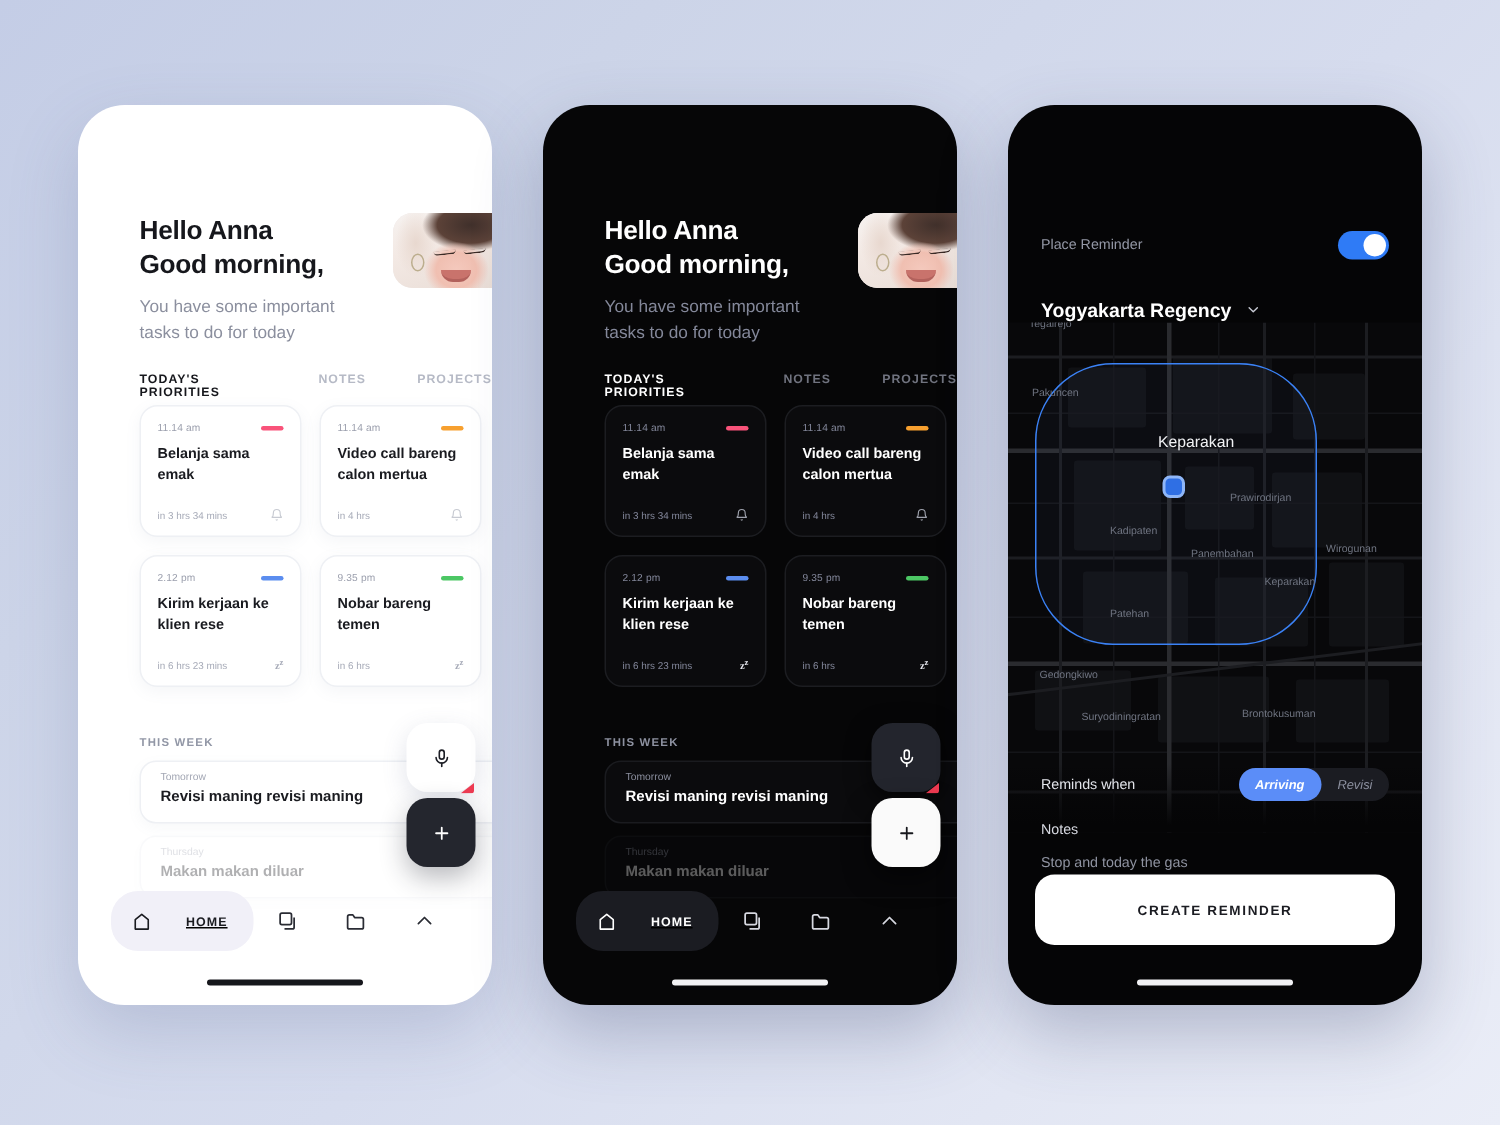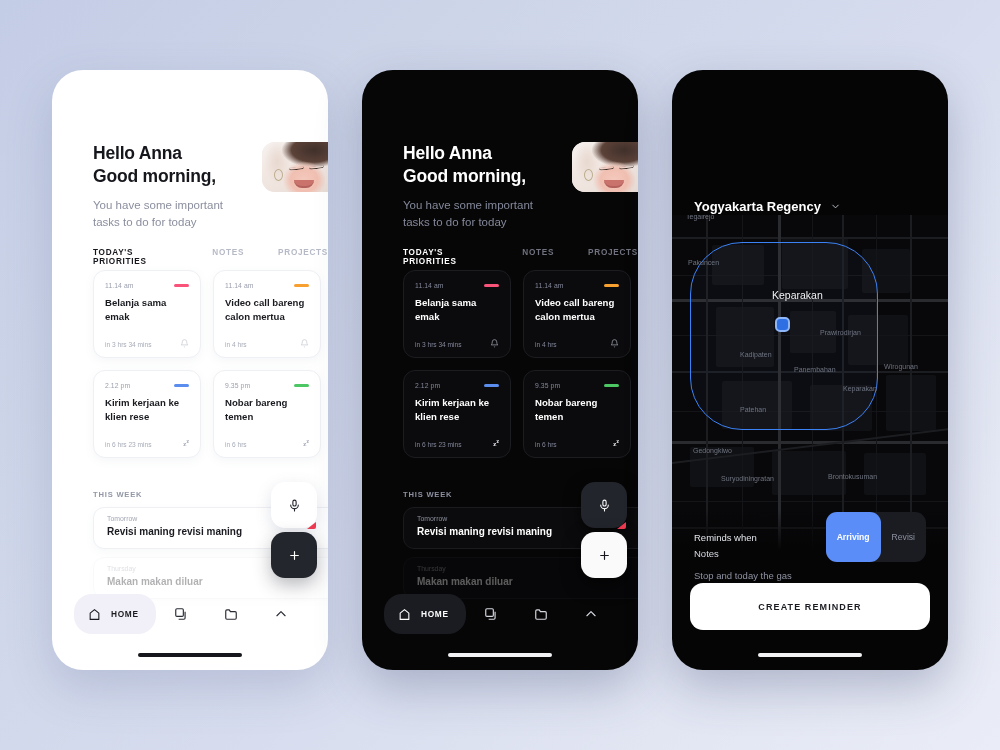--- a/index.html
+++ b/index.html
@@ -162,22 +162,22 @@
     clip-path: polygon(100% 0, 100% 100%, 0 100%);
     border-radius: 0 0 2px 0;
   }
 
   
   .nav {
     position: absolute; left: 22px; right: 22px; bottom: 38px;
     height: 36px; display: flex; align-items: center; gap: 0;
   }
   .nav-home {
-    display: flex; align-items: center; gap: 10px;
-    height: 40px; padding: 0 17px 0 14px; border-radius: 18px;
+    display: flex; align-items: center; gap: 23px;
+    height: 40px; padding: 0 17px 0 14px; border-radius: 18px; text-decoration: underline;
   }
   .light .nav-home { background: #f1f0f8; }
   .dark  .nav-home { background: #1b1c22; }
   .nav-home .lbl { font-size: 8.3px; font-weight: bold; letter-spacing: .7px; }
   .light .nav-home .lbl { color: #1a1b20; }
   .dark  .nav-home .lbl { color: #ffffff; }
   .nav-item { flex: 1; display: flex; align-items: center; justify-content: center; }
   .light .nav-item svg { stroke: #2a2c34; }
   .dark  .nav-item svg { stroke: #d6d8e0; }
   .light .nav-home svg { stroke: #1a1b20; }
@@ -249,21 +249,21 @@
     position: absolute; left: 0; right: 0; bottom: 0; height: 46px;
     background: linear-gradient(to bottom, rgba(5,5,6,0), #050506 90%);
   }
 
   .rm-when {
     position: absolute; left: 22px; right: 22px; top: 442px;
     display: flex; align-items: center; justify-content: space-between;
   }
   .seg { display: flex; background: #1b1c22; border-radius: 11px; padding: 0; }
   .seg span {
-    font-size: 8.6px; font-weight: bold; padding: 20px 11px; border-radius: 11px;
+    font-size: 8.6px; font-weight: bold; padding: 6px 11px; border-radius: 11px; font-style: italic;
   }
   .seg .on  { background: #5b8df8; color: #ffffff; }
   .seg .off { color: #8d91a0; font-weight: normal; }
 
   .rm-notes-lbl { position: absolute; left: 22px; top: 478px; font-size: 9.5px; color: #d6d8e0; }
   .rm-notes-val { position: absolute; left: 22px; top: 500px; font-size: 9.5px; color: #8f93a1; }
 
   .cta {
     position: absolute; left: 18px; right: 18px; top: 513px;
     height: 47px; border-radius: 13px; background: #ffffff;
@@ -527,20 +527,26 @@
         </div>
       </div>
       <div class="home-bar"></div>
     </div>
   </div>
 
   <div class="phone dark" id="phone-map">
     <div class="rm">
 
 
+      <div class="rm-row">
+        <div class="rm-sub">Place Reminder</div>
+        <div class="toggle">
+          <div class="knob"></div>
+        </div>
+      </div>
 
       <div class="rm-place">
         <span class="name">Yogyakarta Regency</span>
         <svg width="11" height="11" viewBox="0 0 24 24" fill="none" stroke="#c9ccd6" stroke-width="2" stroke-linecap="round" stroke-linejoin="round">
             <path d="M6 9l6 6 6-6"></path>
           </svg>
       </div>
 
       <div class="map">
 

